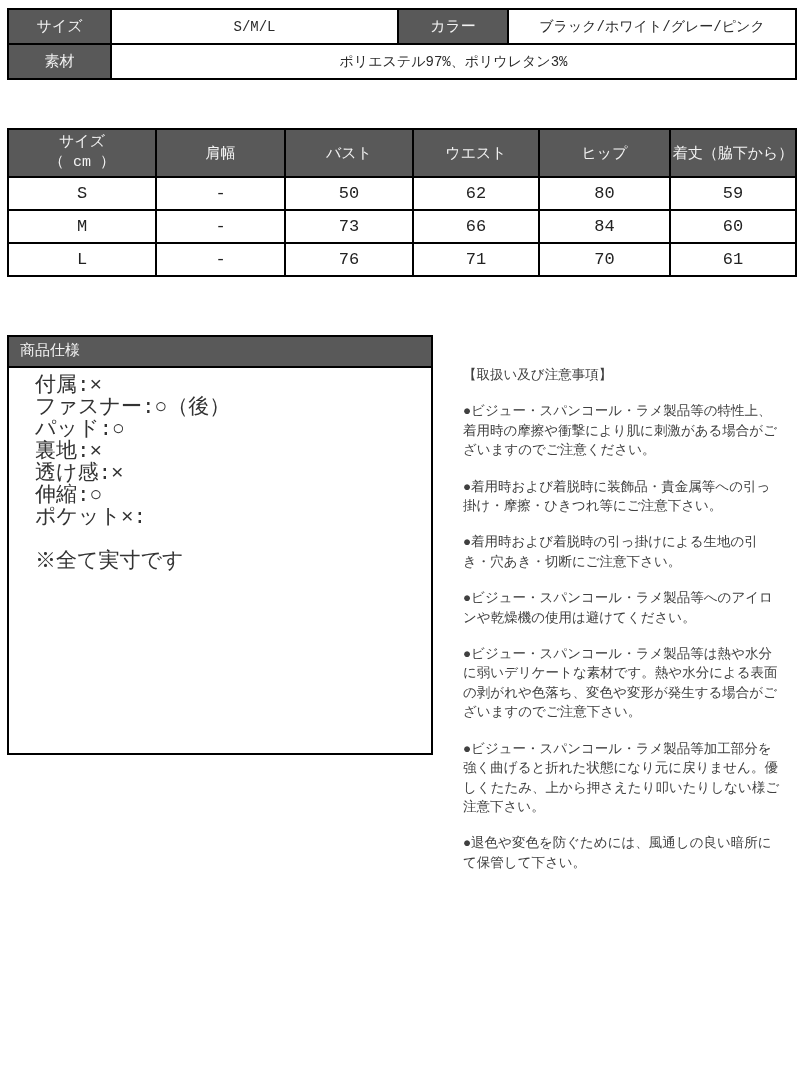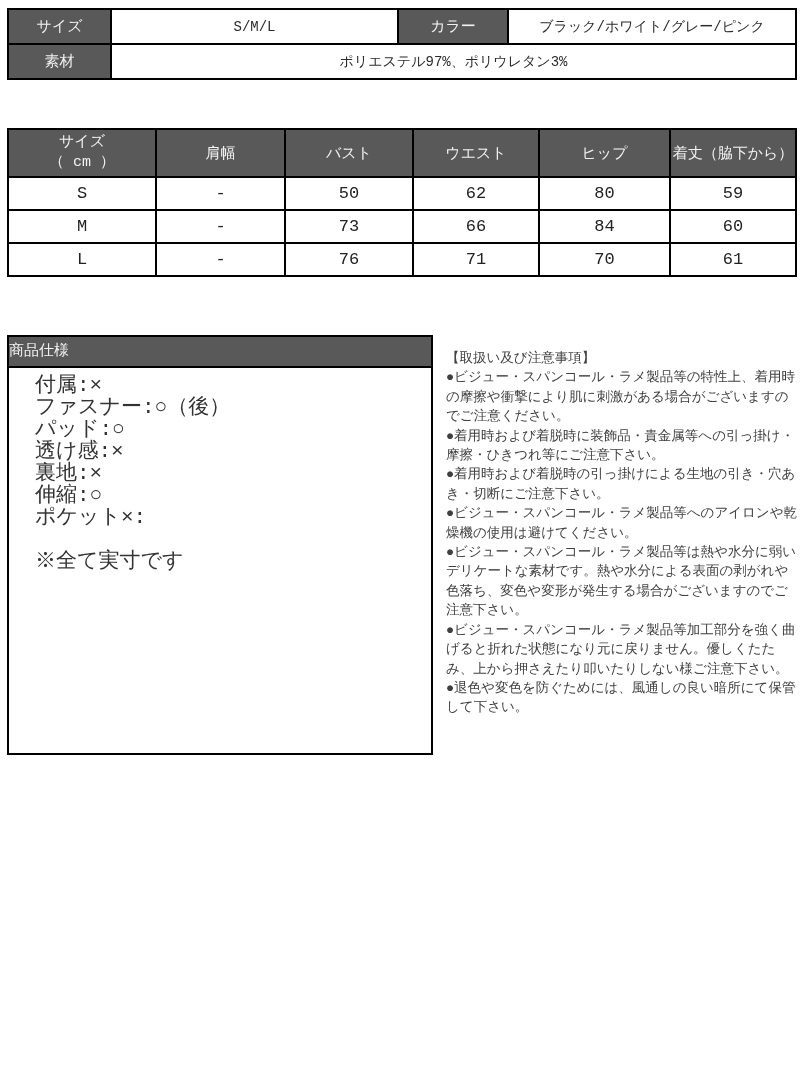--- a/index.html
+++ b/index.html
@@ -80,20 +80,21 @@
     height: 420px;
     border: 2px solid #000000;
     box-sizing: border-box;
     background: #ffffff;
   }
   .box-header {
     background: #595959;
     color: #f2f2f2;
     height: 29px;
     line-height: 29px;
+    padding-left: 11px;
     font-size: 15px;
     border-bottom: 2px solid #000000;
   }
   .box-body {
     padding: 7px 26px;
     font-size: 21px;
     line-height: 22px;
     color: #333333;
   }
   .spec-line { white-space: pre; }
@@ -106,21 +107,21 @@
     top: 349px;
     width: 352px;
     color: #404040;
   }
   .care-title {
     font-size: 14.5px;
     line-height: 19.4px;
     margin: 0;
   }
   .care-notes p {
-    margin: 0;
+    margin: 17px;
     font-size: 13.5px;
     line-height: 19.4px;
     text-align: left;
   }
 </style>
 </head>
 <body>
 
 <div class="page">
 
@@ -192,22 +193,22 @@
     </tr>
   </tbody>
     </table>
 
   <div class="product-spec-box">
     <div class="box-header">商品仕様</div>
     <div class="box-body">
       <div class="spec-line">付属:×</div>
       <div class="spec-line">ファスナー:○（後）</div>
       <div class="spec-line">パッド:○</div>
+      <div class="spec-line">裏地:×</div>
       <div class="spec-line">透け感:×</div>
-      <div class="spec-line">裏地:×</div>
       <div class="spec-line">伸縮:○</div>
       <div class="spec-line">ポケット×:</div>
       <div class="blank-line"></div>
       <div class="spec-line">※全て実寸です</div>
     </div>
   </div>
 
   <div class="care-notes">
     <p class="care-title">【取扱い及び注意事項】</p>
     <p>●ビジュー・スパンコール・ラメ製品等の特性上、着用時の摩擦や衝撃により肌に刺激がある場合がございますのでご注意ください。</p>

